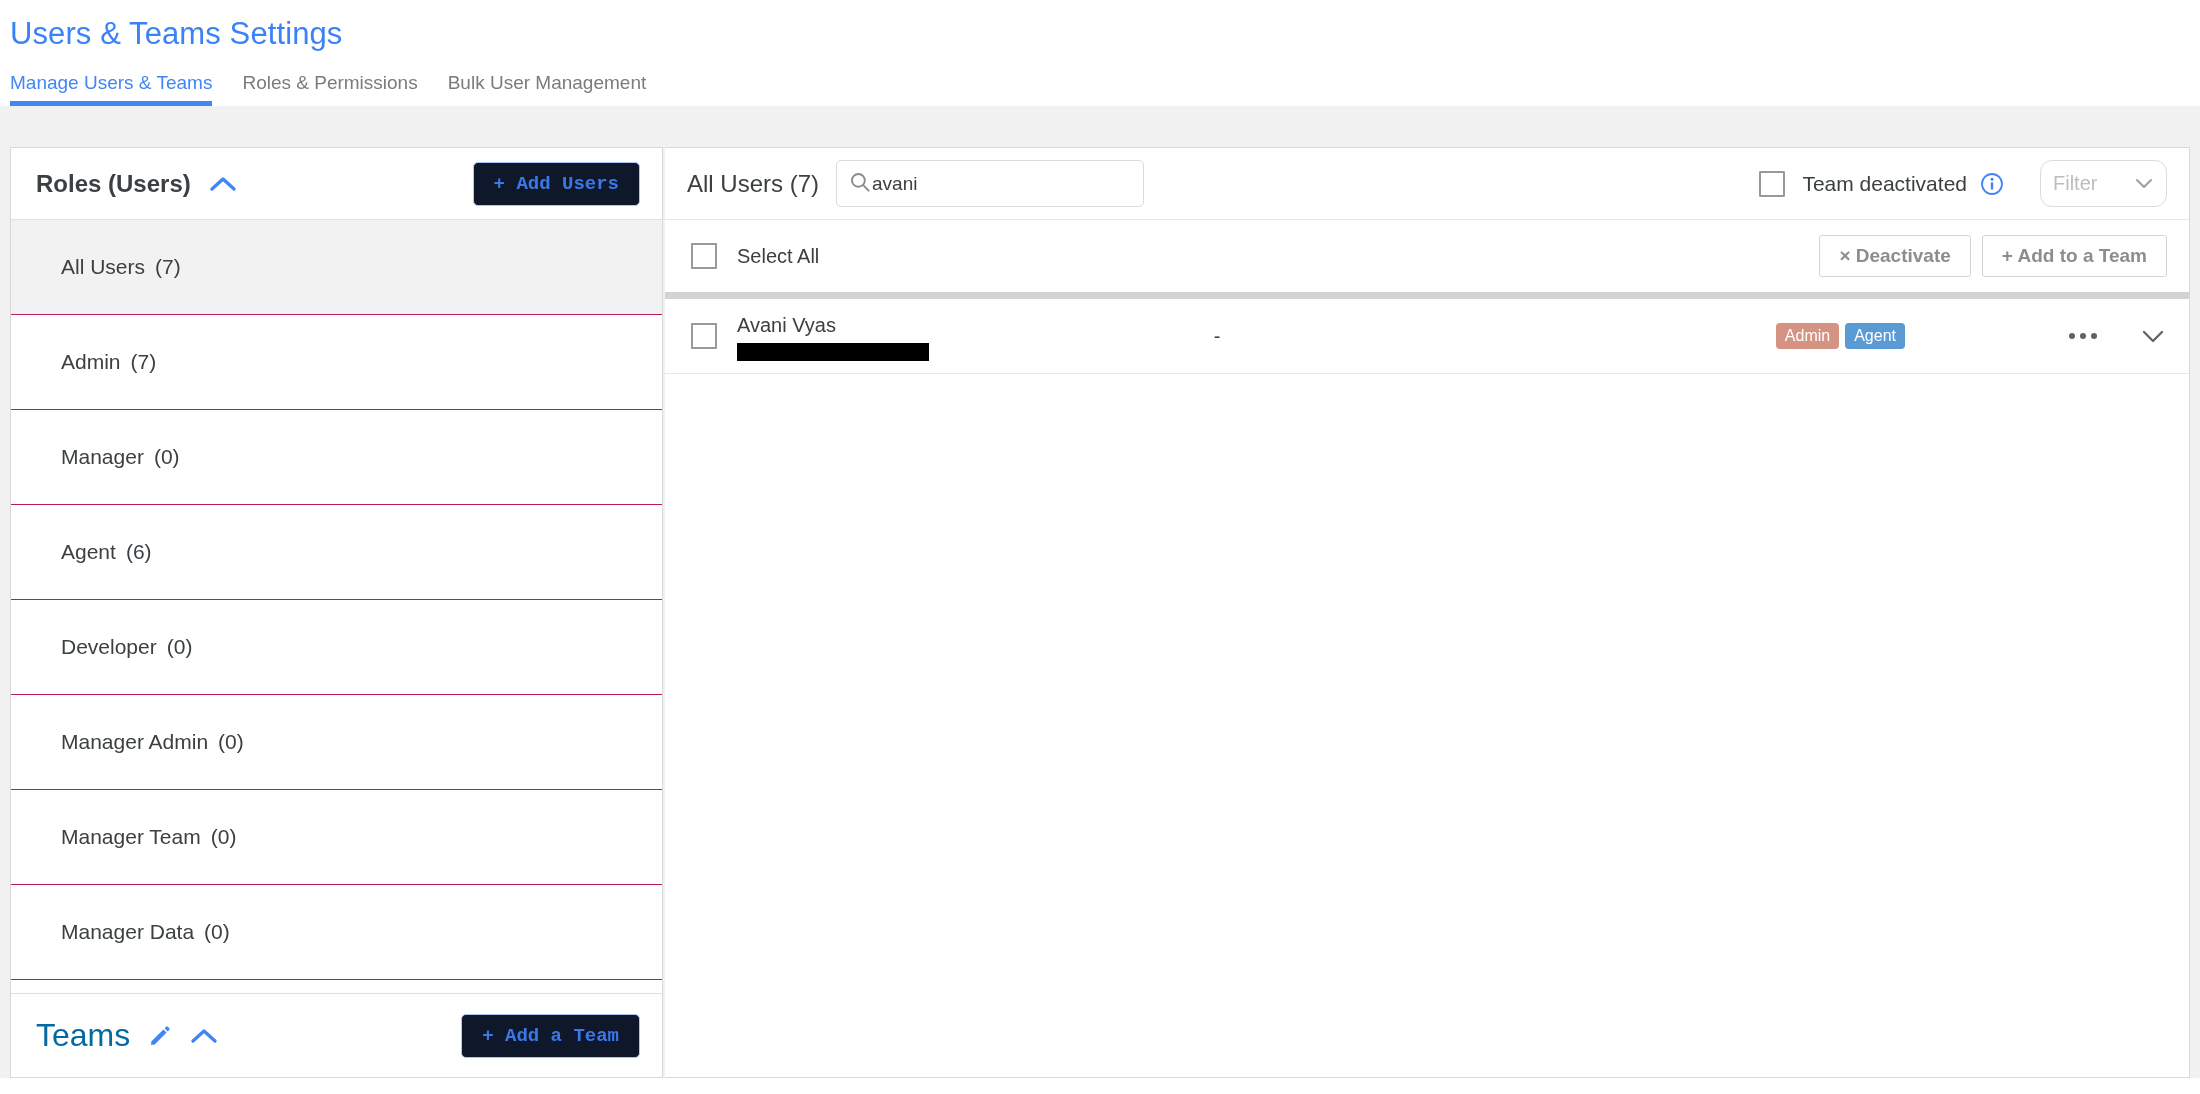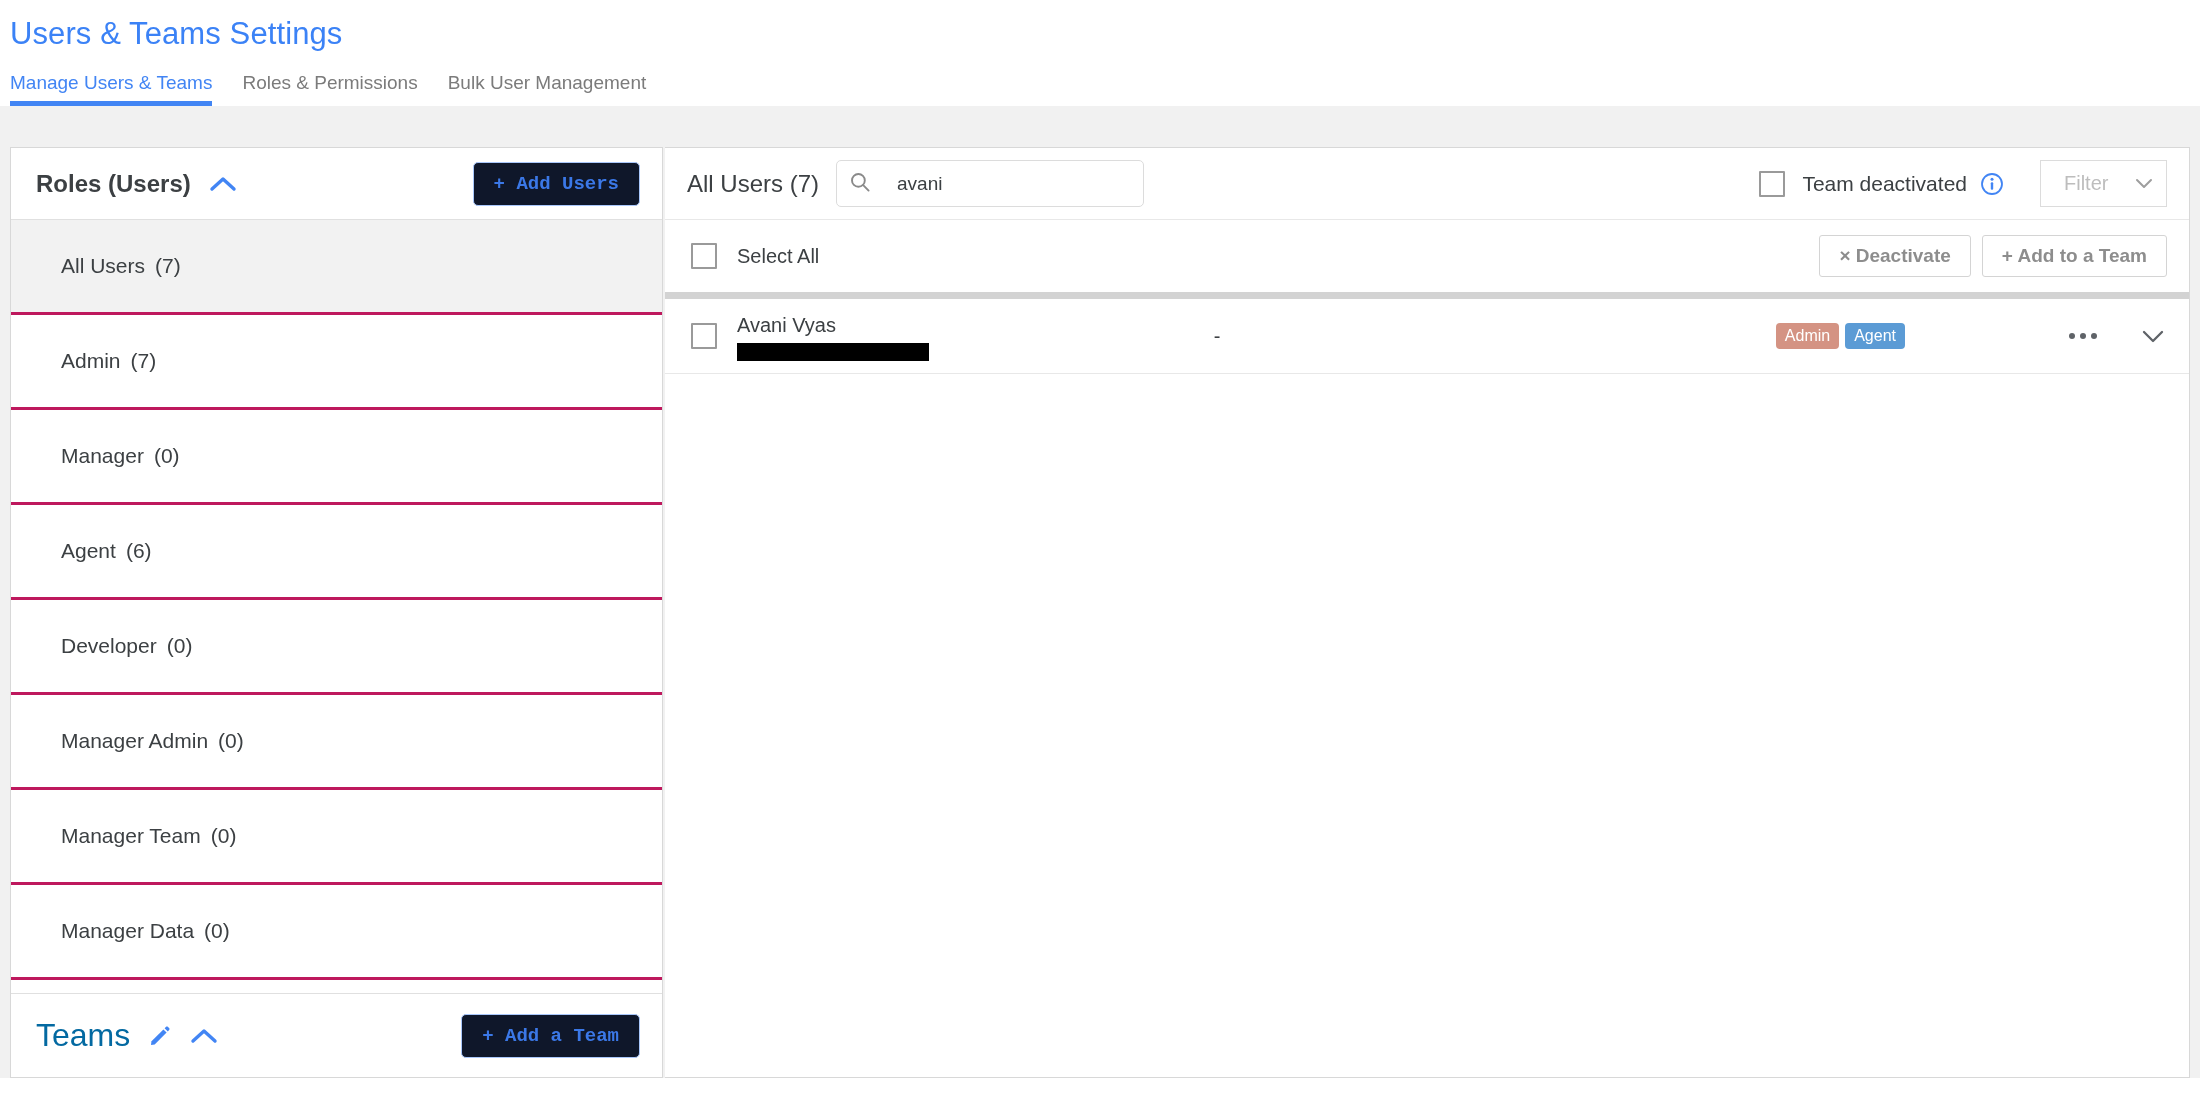--- a/index.html
+++ b/index.html
@@ -116,21 +116,21 @@
     white-space: nowrap;
     margin-left: 14px;
   }
 
   .role-list { flex: 1 1 auto; overflow: hidden; }
   .role-item {
     height: 95px;
     display: flex;
     align-items: center;
     padding-left: 50px;
-    border-bottom: 3px solid #be185d;
+    border-bottom: 1px solid #be185d;
     font-size: 21px;
     color: #3c4043;
     cursor: pointer;
     background: #ffffff;
   }
   .role-item.selected { background: #f2f2f2; }
   .role-count { margin-left: 10px; color: #3c4043; }
 
   .teams-header {
     height: 84px;
@@ -179,21 +179,21 @@
     display: flex;
     align-items: center;
     padding: 0 12px;
     background: #fff;
   }
   .search-input {
     border: none;
     outline: none;
     font-size: 19px;
     color: #3c4043;
-    margin-left: 26px;
+    margin-left: 1px;
     width: 100%;
     background: transparent;
     font-family: "Liberation Sans", sans-serif;
   }
   .header-right {
     margin-left: auto;
     display: flex;
     align-items: center;
   }
   .chk-wrap { display: flex; align-items: center; cursor: pointer; }
@@ -208,25 +208,25 @@
     margin-left: 17px;
     font-size: 21px;
     color: #3c4043;
     white-space: nowrap;
   }
   .info-icon { margin-left: 13px; display: flex; align-items: center; cursor: pointer; }
   .filter-select {
     margin-left: 36px;
     width: 127px; height: 47px;
     border: 1px solid #dcdcdc;
-    border-radius: 0;
+    border-radius: 12px;
     display: flex;
     align-items: center;
     justify-content: space-between;
-    padding: 0 12px 0 23px;
+    padding: 0 12px 0 12px;
     color: #bdbdbd;
     font-size: 20px;
     cursor: pointer;
     background: #fff;
   }
 
   
   .toolbar {
     height: 72px;
     display: flex;

